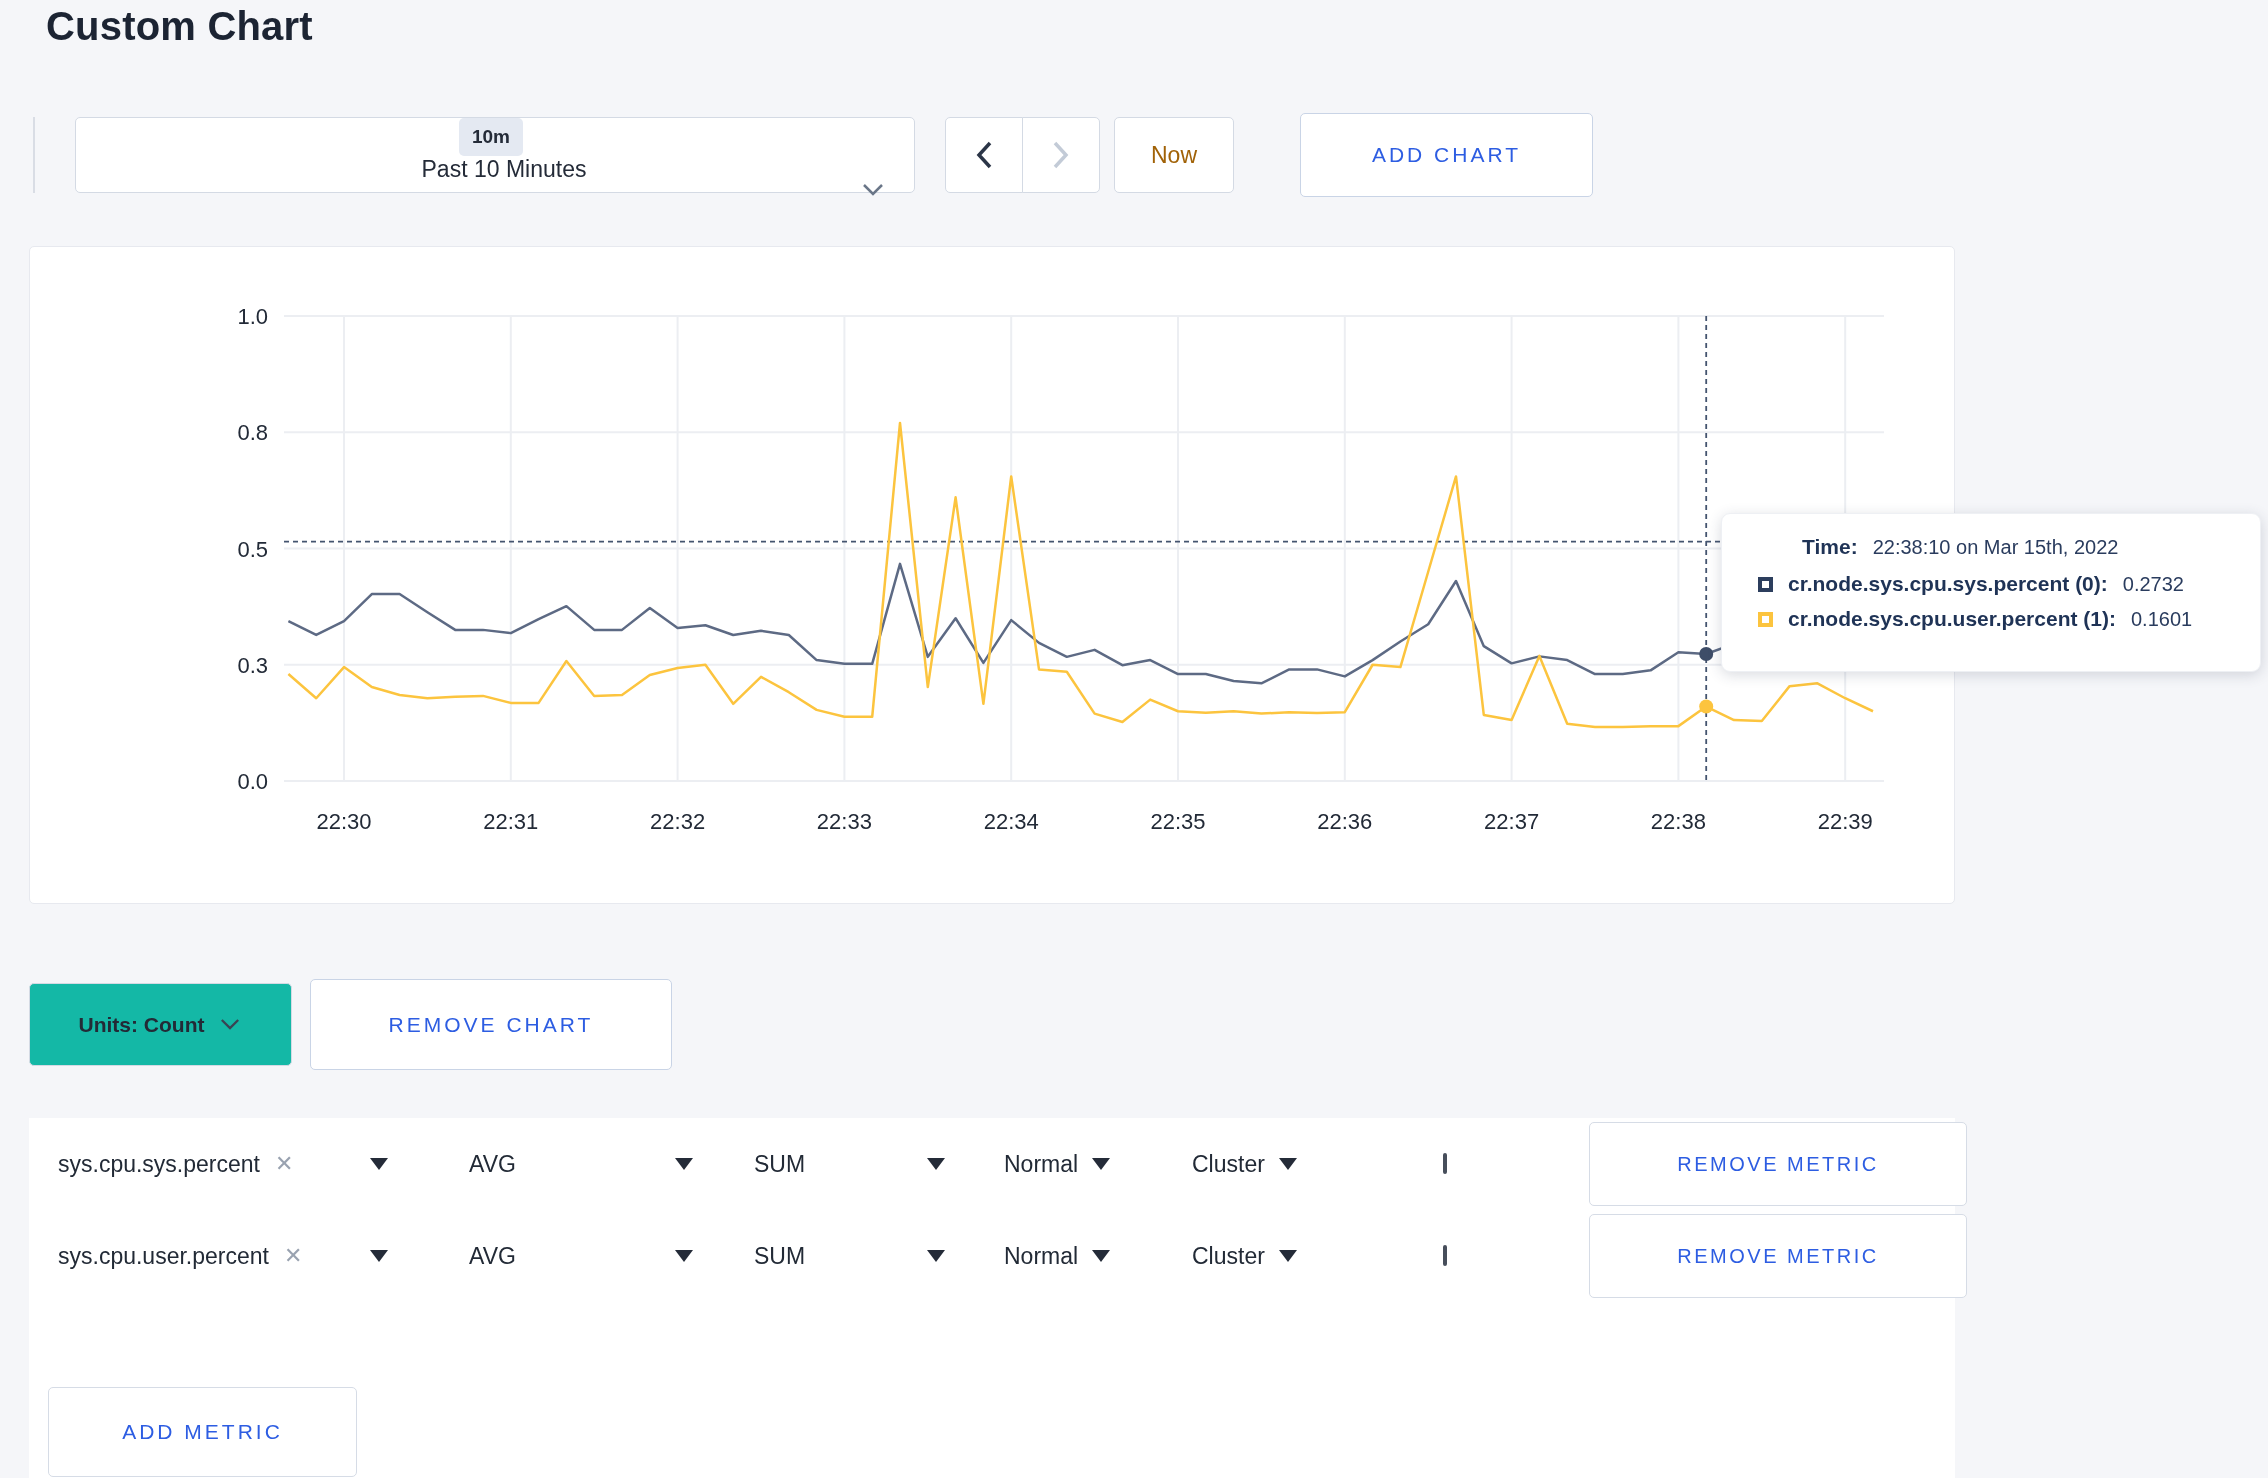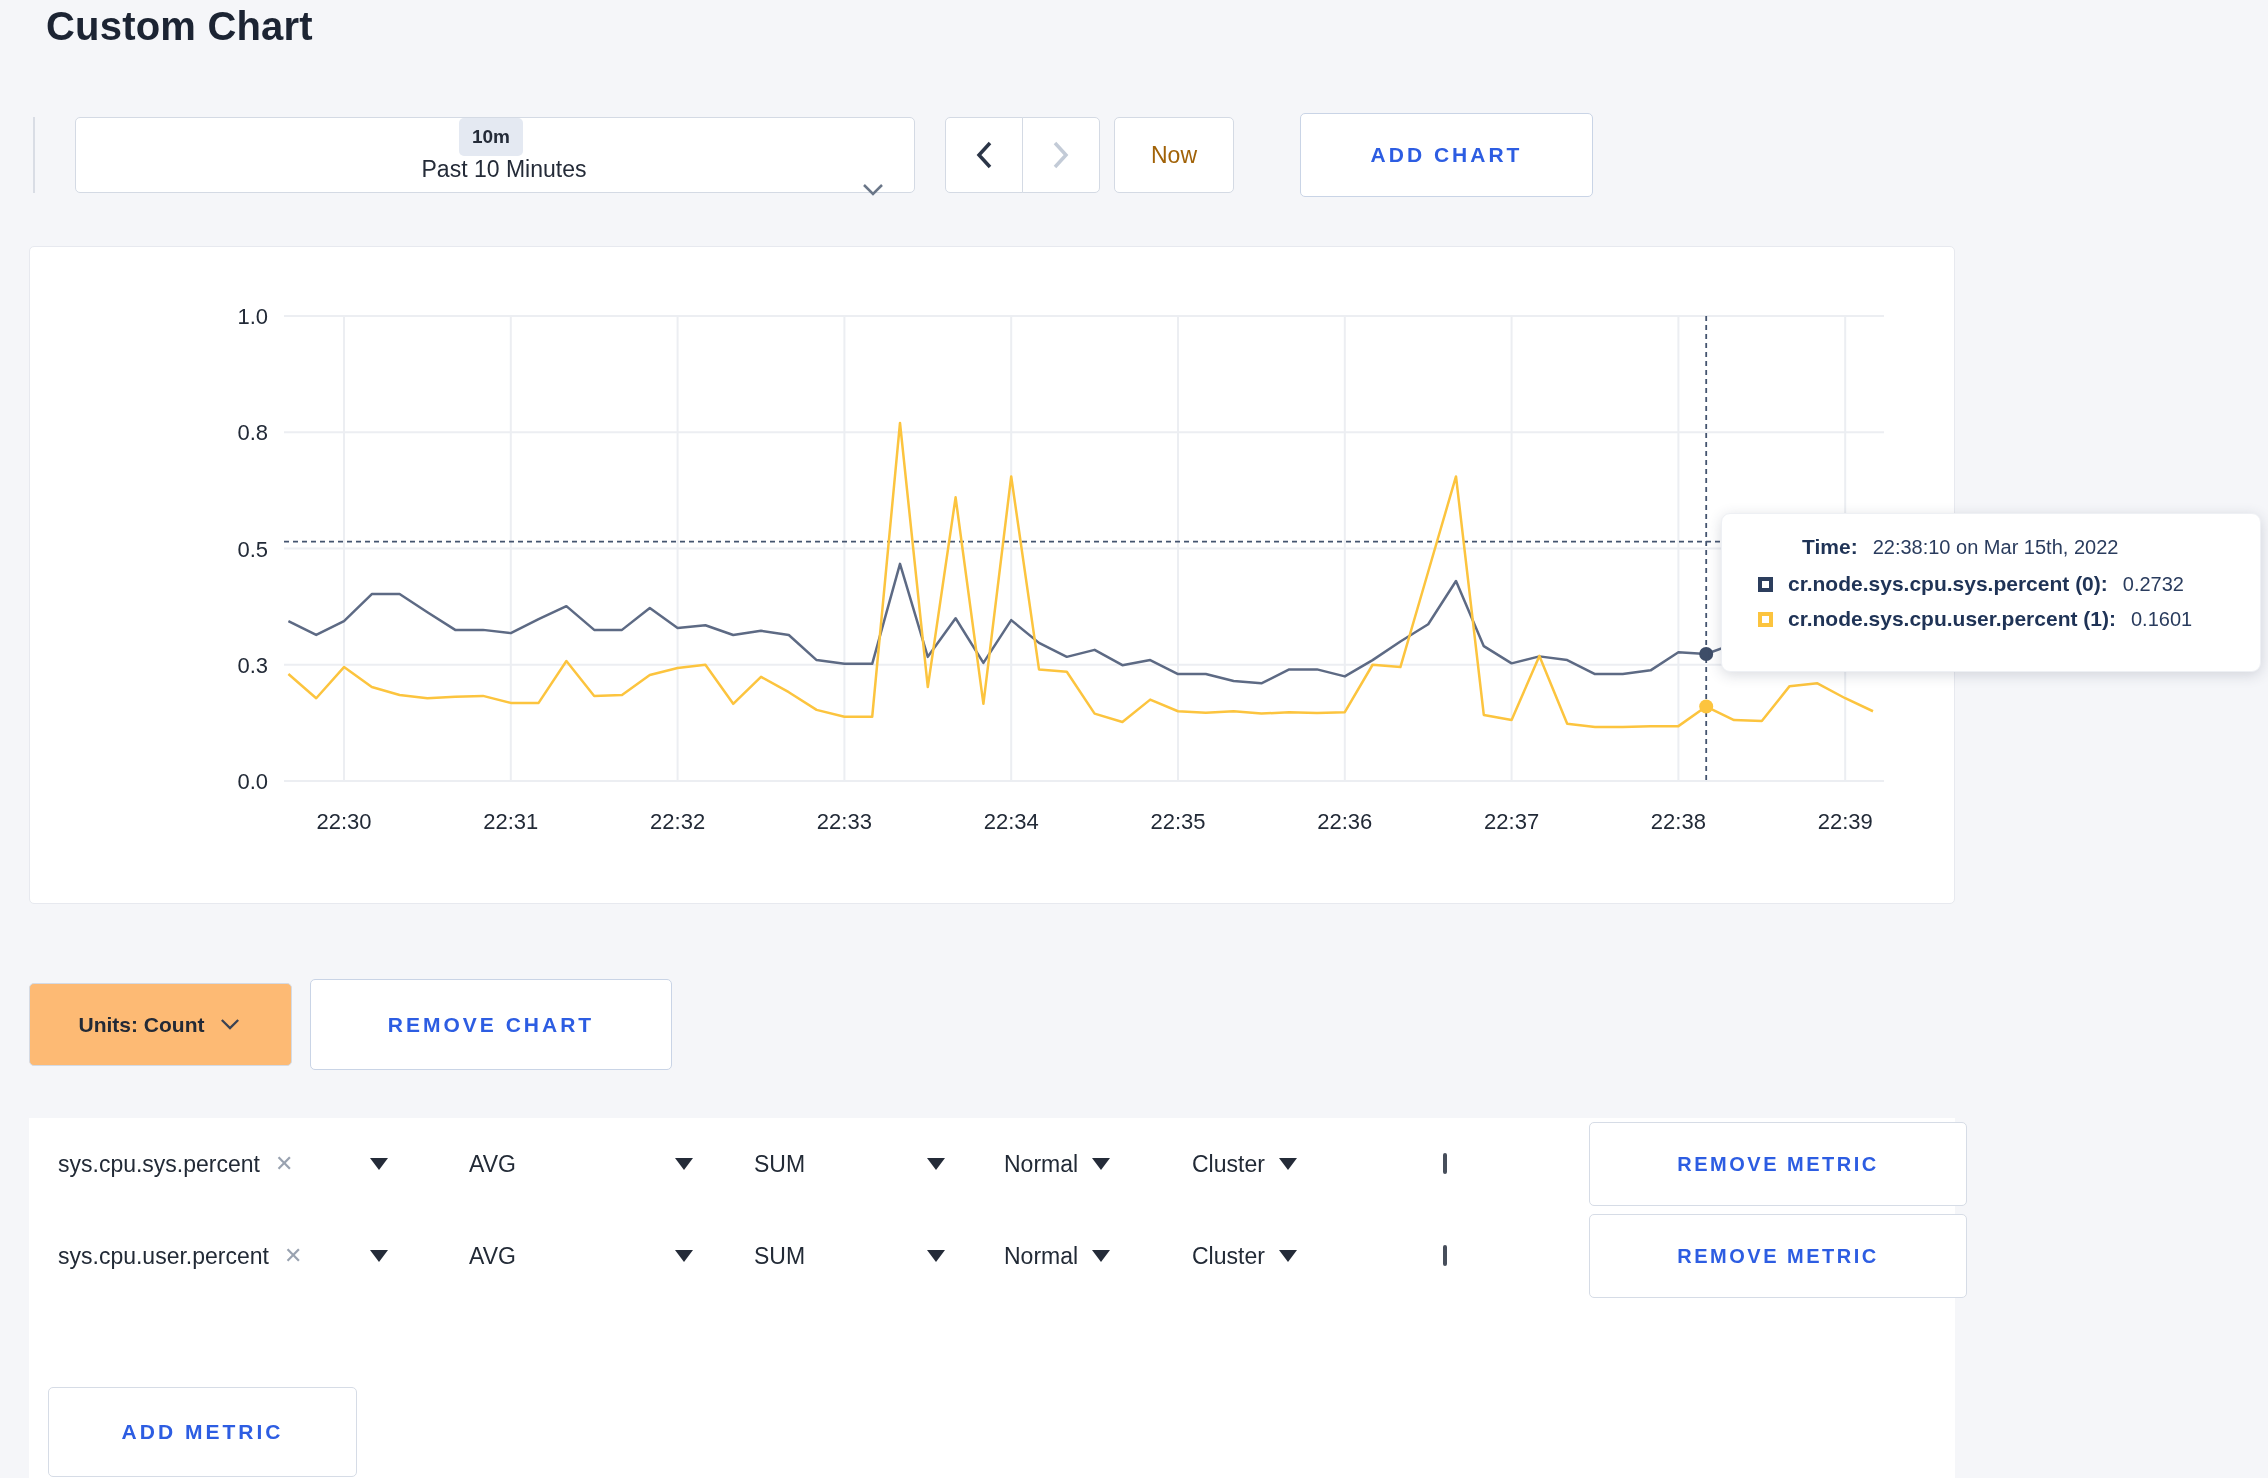--- a/index.html
+++ b/index.html
@@ -23,42 +23,42 @@
   .range-badge { background:#e4e9f2; border-radius:5px; padding:8px 13px; font-size:19px; font-weight:700; color:#242b38; }
   .range-label { margin-left:26px; font-size:23px; color:#242b38; }
   .chev-down { margin-left:auto; width:22px; height:14px; }
   .chev-down svg, .pager-btn svg { display:block; }
   .pager { position:absolute; left:945px; top:117px; display:flex; }
   .pager-btn { width:78px; height:76px; background:#fff; border:1px solid #d4dae4; display:flex; align-items:center; justify-content:center; cursor:pointer; }
   .pager-btn.prev { border-radius:5px 0 0 5px; }
   .pager-btn.next { border-radius:0 5px 5px 0; margin-left:-1px; }
   .now-button { position:absolute; left:1114px; top:117px; width:120px; height:76px; background:#fff; border:1px solid #d4dae4; border-radius:5px;
     font-size:23px; color:#a16207; display:flex; align-items:center; justify-content:center; }
-  .blue-btn { background:#fff; border:1px solid #c9d4e6; border-radius:5px; color:#2d5de2; font-weight:700; letter-spacing:3px;
+  .blue-btn { background:#fff; border:1px solid #c9d4e6; border-radius:5px; color:#2d5de2; font-weight:400; letter-spacing:3px;
     display:flex; align-items:center; justify-content:center; cursor:pointer; }
   .add-chart-button { position:absolute; left:1300px; top:113px; width:293px; height:84px; font-size:21px; }
 
   
   .chart-card { position:absolute; left:29px; top:246px; width:1926px; height:658px; background:#fff; border:1px solid #e7e9ef; border-radius:5px; }
   .chart-card svg { position:absolute; left:0; top:0; }
   .grid { stroke:#eceef2; stroke-width:2; }
   .xhair { stroke:#44546f; stroke-width:1.8; stroke-dasharray:5 4; fill:none; }
   .ylab, .xlab { font-family:"Liberation Sans",sans-serif; font-size:22px; fill:#222a37; }
 
   
   .tooltip { position:absolute; left:1721px; top:513px; width:540px; height:159px; background:#fff; border:1px solid #eef0f4;
     border-radius:9px; box-shadow:0 3px 14px rgba(44,56,82,.18); padding:21px 0 0 36px; z-index:5; }
   .tip-time-row { padding-left:44px; display:flex; align-items:center; margin-bottom:13px; }
   .tip-label { font-size:21px; font-weight:700; color:#1f3356; }
   .tip-value { font-size:20px; color:#2a3c5e; margin-left:15px; }
   .tip-row { display:flex; align-items:center; margin-bottom:11px; }
   .swatch { width:15px; height:15px; border:4px solid; margin-right:15px; flex:none; }
 
   
-  .units-select { position:absolute; left:29px; top:983px; width:263px; height:83px; background:#fdba74; border:1px solid #d4dae4; border-radius:5px;
+  .units-select { position:absolute; left:29px; top:983px; width:263px; height:83px; background:#14b8a6; border:1px solid #d4dae4; border-radius:5px;
     display:flex; align-items:center; justify-content:center; cursor:pointer; }
   .units-label { font-size:21px; font-weight:700; color:#232a36; }
   .units-select .chev-down { margin-left:16px; }
   .remove-chart-button { position:absolute; left:310px; top:979px; width:362px; height:91px; font-size:21px; }
 
   
   .metrics-table { position:absolute; left:29px; top:1118px; width:1926px; height:360px; background:#fff; }
   .tbl-header { display:grid; grid-template-columns:405px 287px 250px 188px 198px 170px 1fr; padding-left:40px; height:75px; align-items:center; }
   .tbl-header .hcell { font-size:17px; font-weight:700; letter-spacing:2.5px; color:#3c4a63; }
   .tbl-row { display:grid; grid-template-columns:411px 285px 250px 188px 198px 170px 1fr; padding-left:29px; height:92px; align-items:center; }

